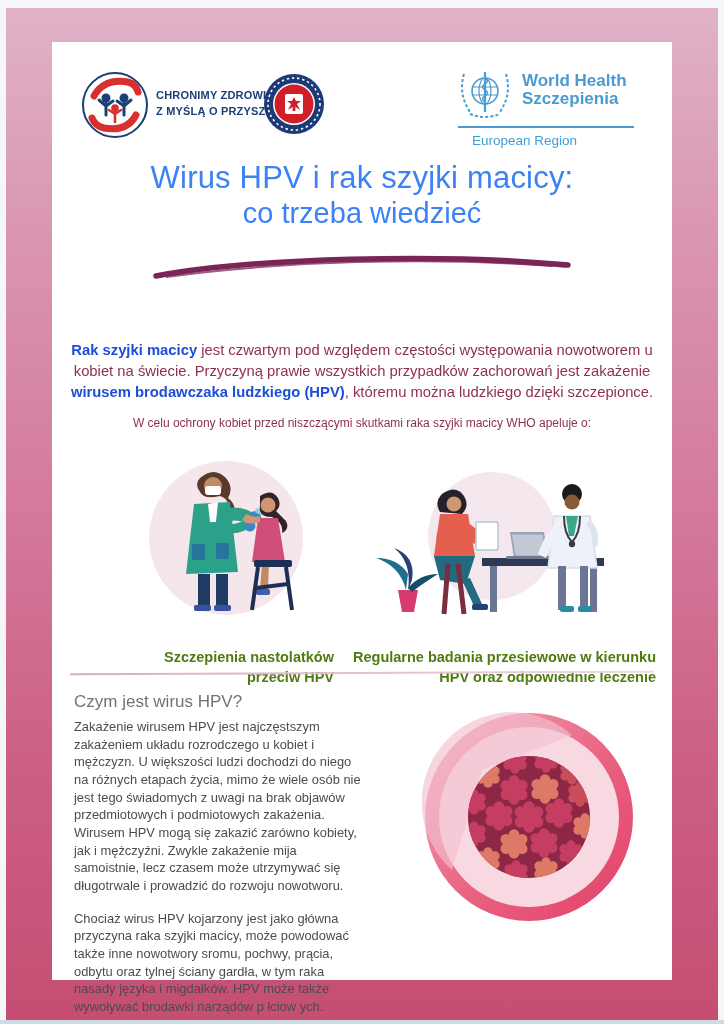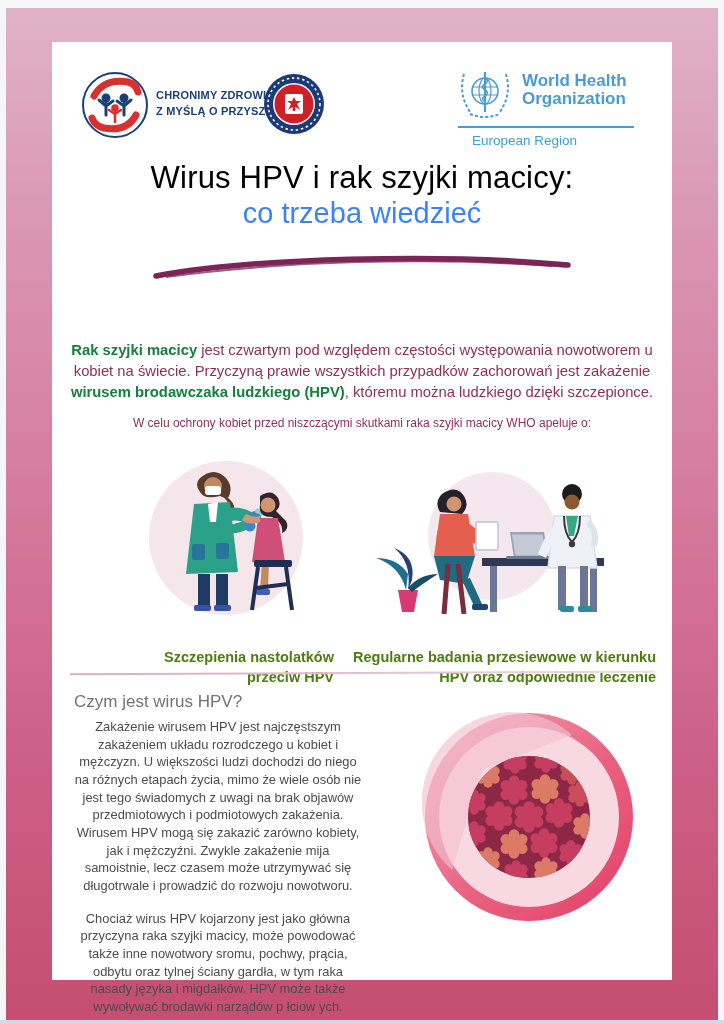--- a/index.html
+++ b/index.html
@@ -28,30 +28,30 @@
   }
   .crest{position:absolute;left:210px;top:4px;width:64px;height:64px;}
   .who{position:absolute;right:26px;top:0;width:190px;}
   .who-row{display:flex;align-items:flex-start;}
   .who-emblem{width:58px;height:52px;flex:0 0 auto;}
   .who-name{color:#4a9bd1;font-size:17px;font-weight:bold;line-height:1.08;margin-left:8px;margin-top:4px;}
   .who-line{height:2px;background:#4a9bd1;margin:6px 0 5px 2px;width:176px;}
   .who-region{color:#3f9fd8;font-size:13.5px;margin-left:16px;}
   
   .title{position:absolute;left:0;top:118px;width:620px;text-align:center;}
-  .title-l1{color:#000000;font-size:31px;font-weight:500;letter-spacing:.2px;}
+  .title-l1{color:#3b82f6;font-size:31px;font-weight:500;letter-spacing:.2px;}
   .title-l2{color:#3b82f6;font-size:29px;font-weight:400;margin-top:1px;}
   
   .brush{position:absolute;left:100px;top:206px;width:420px;height:36px;}
   
   .intro{
     position:absolute;left:18px;top:298px;width:584px;text-align:center;
     color:#8e2f55;font-size:14.8px;line-height:1.42;
   }
-  .intro b{color:#15803d;}
+  .intro b{color:#1d4ed8;}
   .appeal{
     position:absolute;left:18px;top:374px;width:584px;text-align:center;
     color:#8e2f55;font-size:12px;
   }
   
   .fig-vax{position:absolute;left:70px;top:406px;width:204px;height:172px;}
   .fig-screen{position:absolute;left:302px;top:420px;width:266px;height:156px;}
   .caption{
     position:absolute;text-align:right;color:#4d7c0f;
     font-size:14.5px;font-weight:bold;line-height:1.35;margin-top:28px;
@@ -63,21 +63,21 @@
     position:absolute;left:18px;top:630px;width:584px;height:1.5px;
     background:linear-gradient(90deg,#d9aec3,#e4c4d3 60%,#eedbe4);
     transform:rotate(-.25deg);
   }
   
   .section-heading{
     position:absolute;left:22px;top:650px;width:320px;
     color:#737373;font-size:17px;font-weight:500;
   }
   .body-col{position:absolute;left:22px;top:676px;width:296px;color:#4c4c4c;}
-  .body-col p{margin:0 8px 15px 0;font-size:12.9px;line-height:1.37;text-align:center;}
+  .body-col p{margin:0 8px 15px 0;font-size:12.9px;line-height:1.37;}
   .virus{position:absolute;left:370px;top:668px;width:214px;height:214px;}
 </style>
 </head>
 <body>
 
 <div class="border-frame"></div>
 <div class="panel">
 
   <div class="header">
 
@@ -117,21 +117,21 @@
             <path d="M16.5,19 L41.5,19 M16.5,27 L41.5,27" stroke-width="1.2"></path>
             <path d="M29,4 L29,44" stroke-width="2.2"></path>
             <path d="M29,10 q5,3 0,6 q-5,3 0,6 q5,3 0,6 q-5,3 0,6" stroke-width="1.5"></path>
             <path d="M8,6 Q2,26 14,44" stroke-width="2" stroke-dasharray="3 2.2"></path>
             <path d="M50,6 Q56,26 44,44" stroke-width="2" stroke-dasharray="3 2.2"></path>
             <path d="M14,46 Q29,52 44,46" stroke-width="2" stroke-dasharray="3 2.2"></path>
           </g>
         </svg>
         <div class="who-name">
           <div>World Health</div>
-          <div>Organization</div>
+          <div>Szczepienia</div>
         </div>
       </div>
       <div class="who-line"></div>
       <div class="who-region">European Region</div>
     </div>
   </div>
 
   <div class="title">
     <div class="title-l1">Wirus HPV i rak szyjki macicy:</div>
     <div class="title-l2">co trzeba wiedzieć</div>

